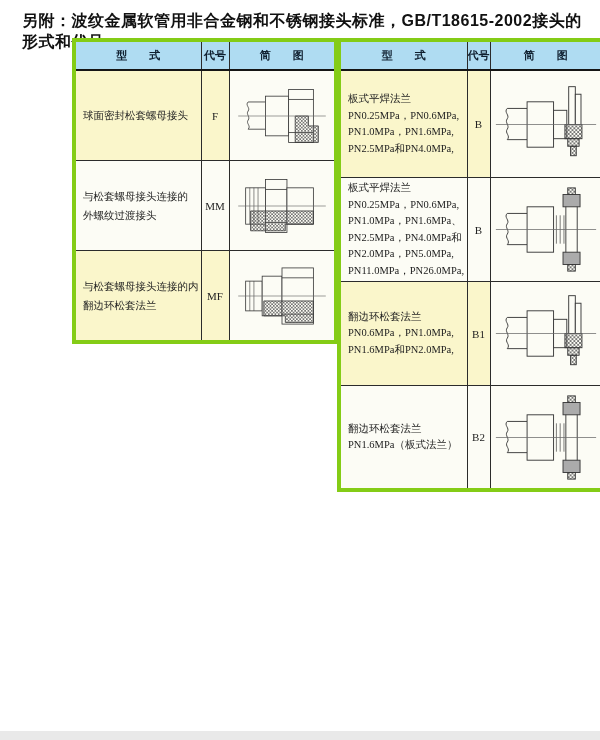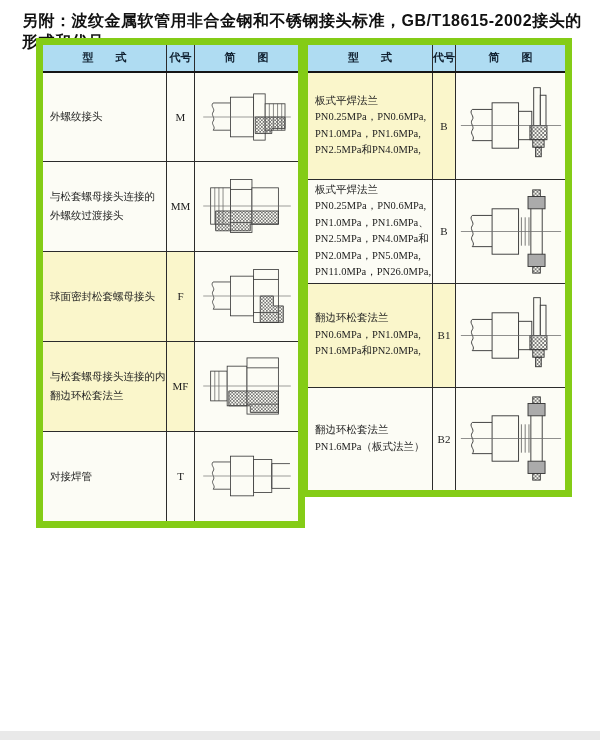--- a/index.html
+++ b/index.html
@@ -8,21 +8,21 @@
     font-family:"Liberation Serif","DejaVu Serif",serif;color:#1c1c1c;
     overflow:hidden;
   }
   .page-title{
     position:absolute;left:22px;top:11px;width:560px;
     font-family:"Liberation Sans","DejaVu Sans",sans-serif;
     font-size:16px;font-weight:700;color:#111;letter-spacing:.5px;
   }
   table.ftable{
     position:absolute;top:38px;border-collapse:collapse;table-layout:fixed;
-    background:#fcfcf5;border:7px solid #84cc16;
+    background:#fcfcf5;border:4px solid #84cc16;margin-left:36px;
   }
   #tbl-left{left:36px;width:262px;}
   #tbl-right{left:301px;width:264px;}
   .ftable td{border:1px solid #2b2b2b;padding:0;overflow:hidden;vertical-align:middle;}
   .ftable tr.hdr td{
     background:#afdcf2;border-bottom:2px solid #151515;
     text-align:center;font-size:11px;font-weight:600;color:#102030;
   }
   td.tcell{
     font-size:10.5px;line-height:19px;padding:2px 2px 2px 7px;
@@ -78,31 +78,30 @@
       <col style="width:127px">
       <col style="width:28px">
       <col style="width:107px">
     </colgroup>
   <tbody>
       <tr class="hdr" style="height:30px">
     <td>型　　式</td>
     <td>代号</td>
     <td>简　　图</td>
   </tr>
-  <tr style="height:89px">
-    <td class="tcell">外螺纹接头</td>
-    <td class="ccode">M</td>
-    <td class="cdiag">
-          <div class="dwrap" style="height:88px">
+  <tr style="height:90px">
+    <td class="tcell hl">球面密封松套螺母接头</td>
+    <td class="ccode hl">F</td>
+    <td class="cdiag">
+          <div class="dwrap" style="height:89px">
       <svg class="diag" width="100" height="76" viewBox="0 0 112 92">
         <use href="#hose"></use>
-        <rect x="64" y="18" width="14" height="56"></rect>
-        <rect x="78" y="30" width="24" height="32"></rect>
-        <path d="M83 30 V62 M88 30 V62 M93 30 V62 M98 30 V62" fill="none" class="thin"></path>
-        <path d="M66 46 H102 V60 H86 V66 H66 Z" fill="url(#hx)"></path>
+        <rect x="64" y="14" width="30" height="64"></rect>
+        <path d="M64 26 H94 M64 66 H94" fill="none"></path>
+        <path d="M72 46 H88 V58 H100 V78 H72 Z" fill="url(#hx)"></path>
         <path class="cl" d="M3 46 H109"></path>
       </svg>
           </div>
         </td>
   </tr>
   <tr style="height:90px">
     <td class="tcell">与松套螺母接头连接的
 外螺纹过渡接头</td>
     <td class="ccode">MM</td>
     <td class="cdiag">
@@ -113,61 +112,32 @@
         <rect x="36" y="14" width="26" height="64"></rect>
         <path d="M36 26 H62 M36 66 H62" fill="none"></path>
         <rect x="62" y="24" width="32" height="44"></rect>
         <path d="M18 52 H94 V68 H60 V76 H18 Z" fill="url(#hx)"></path>
         <path class="cl" d="M3 46 H109"></path>
       </svg>
           </div>
         </td>
   </tr>
   <tr style="height:90px">
-    <td class="tcell hl">球面密封松套螺母接头</td>
-    <td class="ccode hl">F</td>
-    <td class="cdiag">
-          <div class="dwrap" style="height:89px">
-      <svg class="diag" width="100" height="76" viewBox="0 0 112 92">
-        <use href="#hose"></use>
-        <rect x="64" y="14" width="30" height="64"></rect>
-        <path d="M64 26 H94 M64 66 H94" fill="none"></path>
-        <path d="M72 46 H88 V58 H100 V78 H72 Z" fill="url(#hx)"></path>
-        <path class="cl" d="M3 46 H109"></path>
-      </svg>
-          </div>
-        </td>
-  </tr>
-  <tr style="height:90px">
     <td class="tcell hl">与松套螺母接头连接的内
 翻边环松套法兰</td>
     <td class="ccode hl">MF</td>
     <td class="cdiag">
           <div class="dwrap" style="height:89px">
       <svg class="diag" width="100" height="76" viewBox="0 0 112 92">
         <rect x="12" y="28" width="20" height="36"></rect>
         <path d="M17 28 V64 M22 28 V64" fill="none" class="thin"></path>
         <rect x="32" y="22" width="24" height="48"></rect>
         <rect x="56" y="12" width="38" height="68"></rect>
         <path d="M56 24 H94 M56 68 H94" fill="none"></path>
         <path d="M34 52 H94 V78 H60 V70 H34 Z" fill="url(#hx)"></path>
-        <path class="cl" d="M3 46 H109"></path>
-      </svg>
-          </div>
-        </td>
-  </tr>
-  <tr style="height:90px">
-    <td class="tcell">对接焊管</td>
-    <td class="ccode">T</td>
-    <td class="cdiag">
-          <div class="dwrap" style="height:89px">
-      <svg class="diag" width="100" height="76" viewBox="0 0 112 92">
-        <use href="#hose"></use>
-        <rect x="64" y="26" width="22" height="40"></rect>
-        <path d="M86 31 H108 M86 61 H108 M86 31 V61" fill="none"></path>
         <path class="cl" d="M3 46 H109"></path>
       </svg>
           </div>
         </td>
   </tr>
 </tbody>
   </table>
 
 <table class="ftable" id="tbl-right">
   <colgroup>

